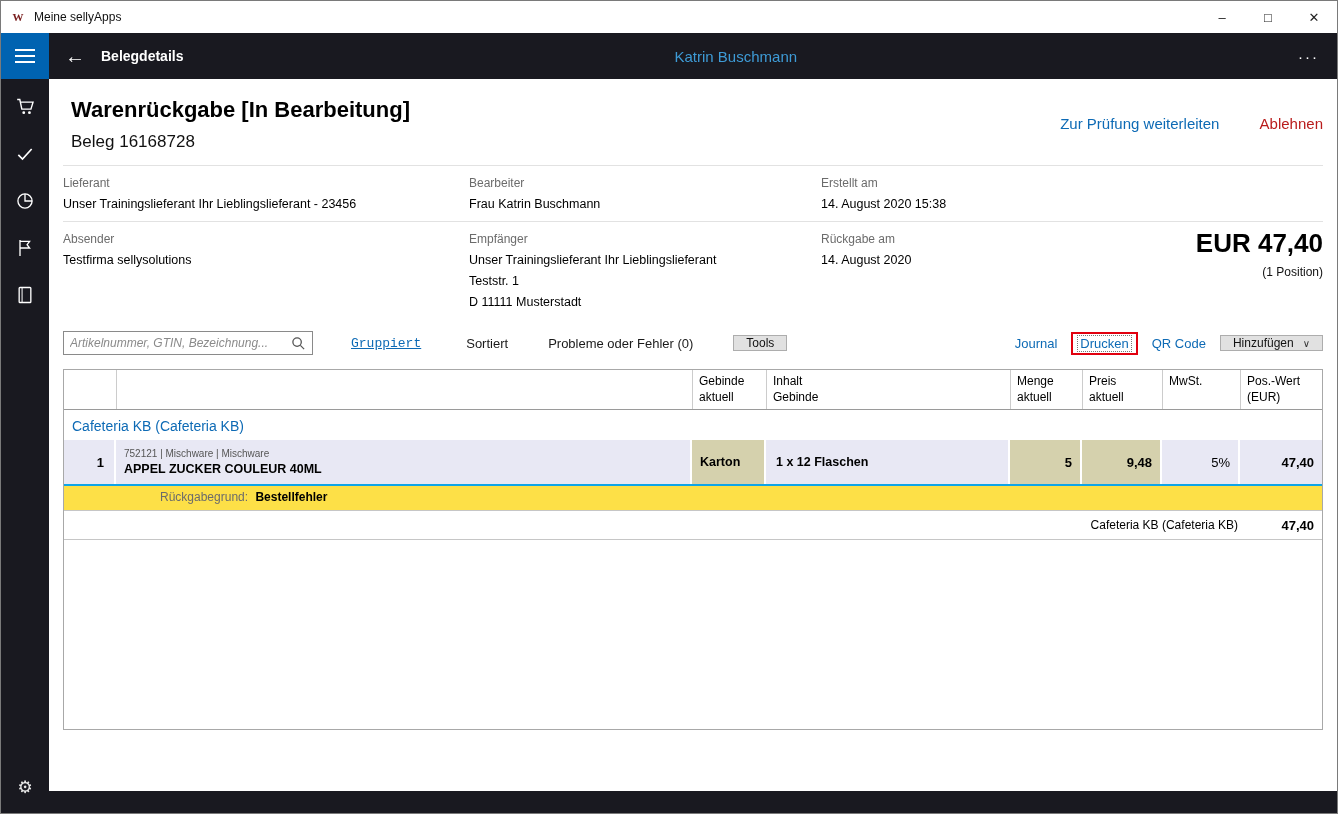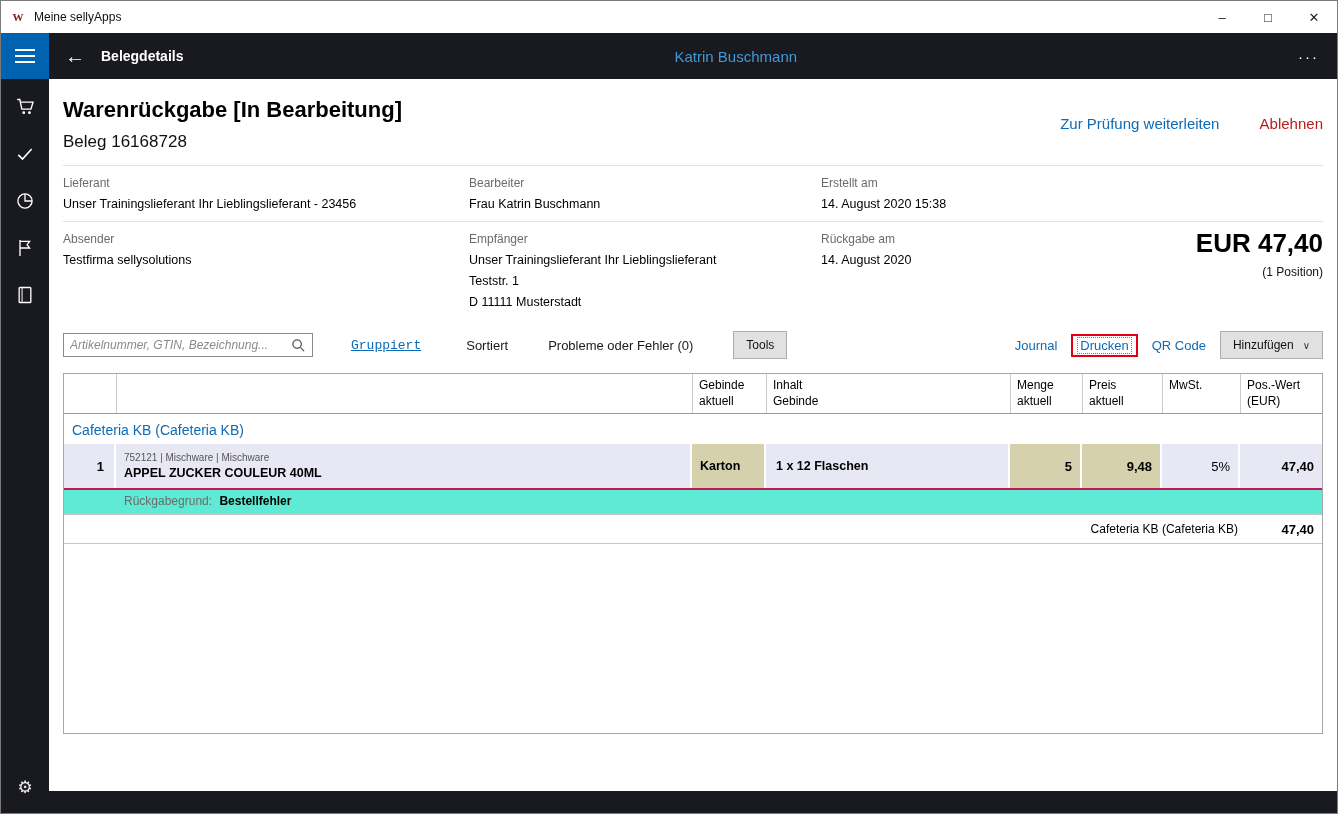--- a/index.html
+++ b/index.html
@@ -32,21 +32,21 @@
              display:flex; flex-direction:column; align-items:center; padding-top:4px; }
   .side-icon { width:48px; height:47px; display:flex; align-items:center; justify-content:center; }
   .side-gear { margin-top:auto; margin-bottom:2px; font-size:17px; color:#e8e8e8; }
 
   
   .footer { position:absolute; left:48px; right:0; bottom:0; height:22px; background:#191920; }
 
   
   .main { position:absolute; top:78px; left:48px; right:0; bottom:22px; background:#fff; overflow:hidden; }
 
-  .doc-head { position:relative; padding:18px 14px 0 14px; }
+  .doc-head { position:relative; padding:18px 14px 0 14px;margin-left:8px; }
   .doc-title { font-size:22px; font-weight:bold; color:#000; }
   .doc-sub { font-size:17px; color:#111; margin-top:9px; }
   .doc-actions { position:absolute; right:14px; top:36px; font-size:15px; white-space:nowrap; }
   .link { color:#0d6ab5; cursor:pointer; }
   .action-disabled { color:#b91c1c; margin-left:36px; }
 
   .divider { border-top:1px solid #e2e2e2; margin:13px 14px 0 14px; }
 
   .info-area { position:relative; padding:0 14px; }
   .info-grid { display:grid; grid-template-columns:406px 352px 1fr; padding-top:10px; }
@@ -61,21 +61,21 @@
   
   .toolbar { display:flex; align-items:center; margin:22px 14px 0 14px; font-size:13px; }
   .search-box { width:250px; height:24px; border:1px solid #8a8a8a; display:flex; align-items:center;
                 padding:0 6px; background:#fff; }
   .search-box input { border:none; outline:none; flex:1; font-size:12px; font-family:inherit; min-width:0; }
   .search-box input::placeholder { font-style:italic; color:#8a8a8a; }
   .tb-link { color:#0d6ab5; cursor:pointer; white-space:nowrap; }
   .tb-link.active { text-decoration:underline;font-family:Liberation Mono, monospace; }
   .tb-text { color:#1a1a1a; white-space:nowrap; }
   .ml38 { margin-left:38px; } .ml45 { margin-left:45px; } .ml40 { margin-left:40px; }
-  .btn { height:28px; background:#e1e1e1; border:1px solid #adadad; font-size:12px; font-family:inherit;
+  .btn { height:16px; background:#e1e1e1; border:1px solid #adadad; font-size:12px; font-family:inherit;
          padding:0 12px; color:#111; display:inline-flex; align-items:center; cursor:pointer; }
   .tb-right { margin-left:auto; display:flex; align-items:center; gap:14px; }
   .red-box { border:2px solid #e1000f; padding:2px 4px; }
   .red-box .inner { border:1px dotted #777; padding:0 2px; }
   .add-btn .chev { margin-left:9px; font-size:10px; color:#333; }
 
   
   .table-wrap { margin:14px 14px 0 14px; border:1px solid #a8a8a8; height:361px;
                 display:flex; flex-direction:column; background:#fff; }
   .cols { display:grid; grid-template-columns:52px 1fr 74px 244px 72px 80px 78px 82px; }
@@ -89,22 +89,22 @@
   .bg-lav { background:#e8e8f4; }
   .bg-tan { background:#d5d1ad; }
   .cell-pos { justify-content:flex-end; padding-right:10px; font-size:13px; font-weight:600; }
   .cell-article { display:block !important; padding:8px 8px; }
   .meta-line { font-size:10px; color:#555; }
   .name-line { font-size:12.5px; font-weight:bold; color:#000; margin-top:3px; }
   .cell-gebinde { padding-left:8px; font-size:12.5px; font-weight:bold; }
   .cell-inhalt { padding-left:10px; font-size:12.5px; font-weight:bold; }
   .num { justify-content:flex-end; padding-right:8px; font-size:13px; }
   .bold { font-weight:bold; }
-  .reason-row { display:grid; grid-template-columns:52px 1fr; background:#5eead4;
-                border-top:2px solid #be185d; }
+  .reason-row { display:grid; grid-template-columns:52px 1fr; background:#fde047;
+                border-top:2px solid #0ea5e9;padding-left:36px; }
   .reason-cell { padding:4px 8px 6px 8px; font-size:12px; }
   .reason-label { color:#6b6b6b; }
   .reason-value { color:#000; font-weight:bold; margin-left:4px; }
   .summary-row { display:flex; justify-content:flex-end; align-items:center; height:30px;
                  border-top:1px solid #c6c6c6; border-bottom:1px solid #c6c6c6; background:#fff; }
   .summary-label { font-size:12px; color:#000; }
   .summary-value { width:84px; text-align:right; padding-right:8px; font-size:13px; font-weight:bold; }
   .table-filler { flex:1; background:#fff; }
 </style>
 </head>

